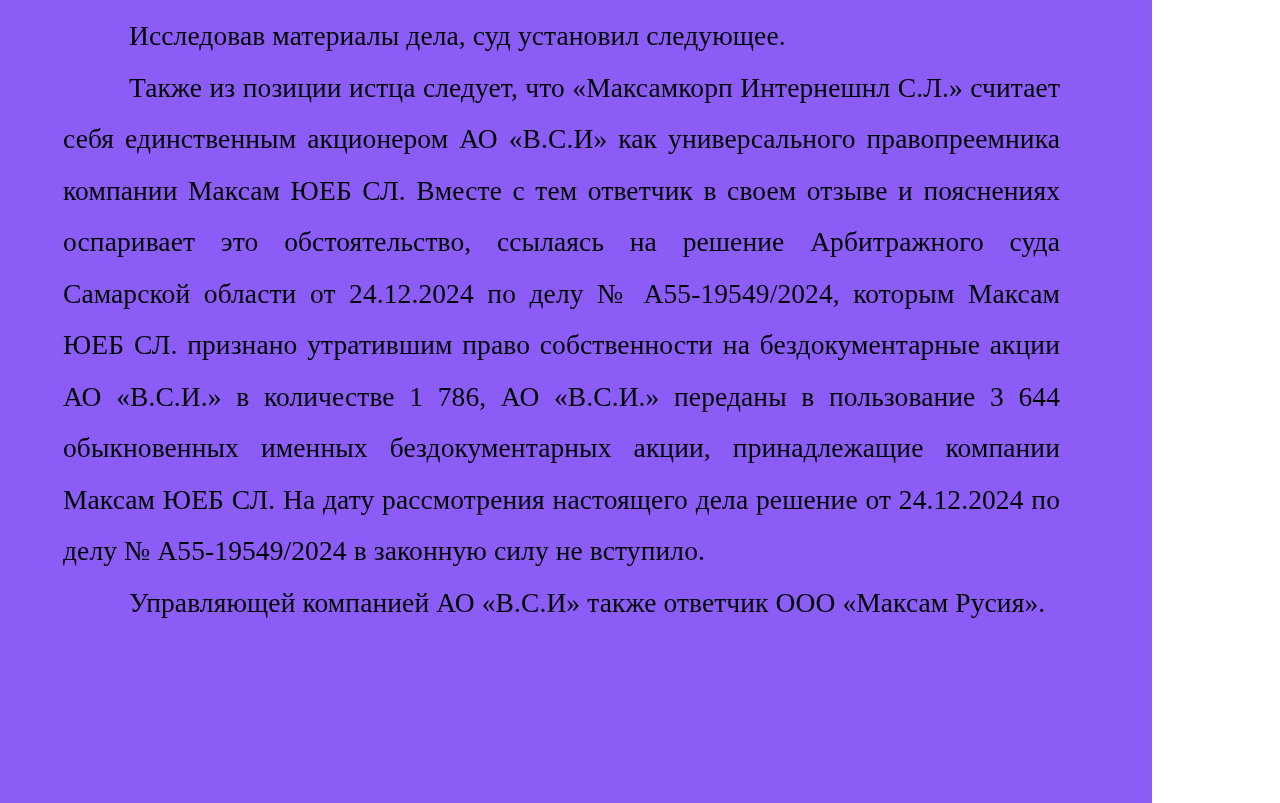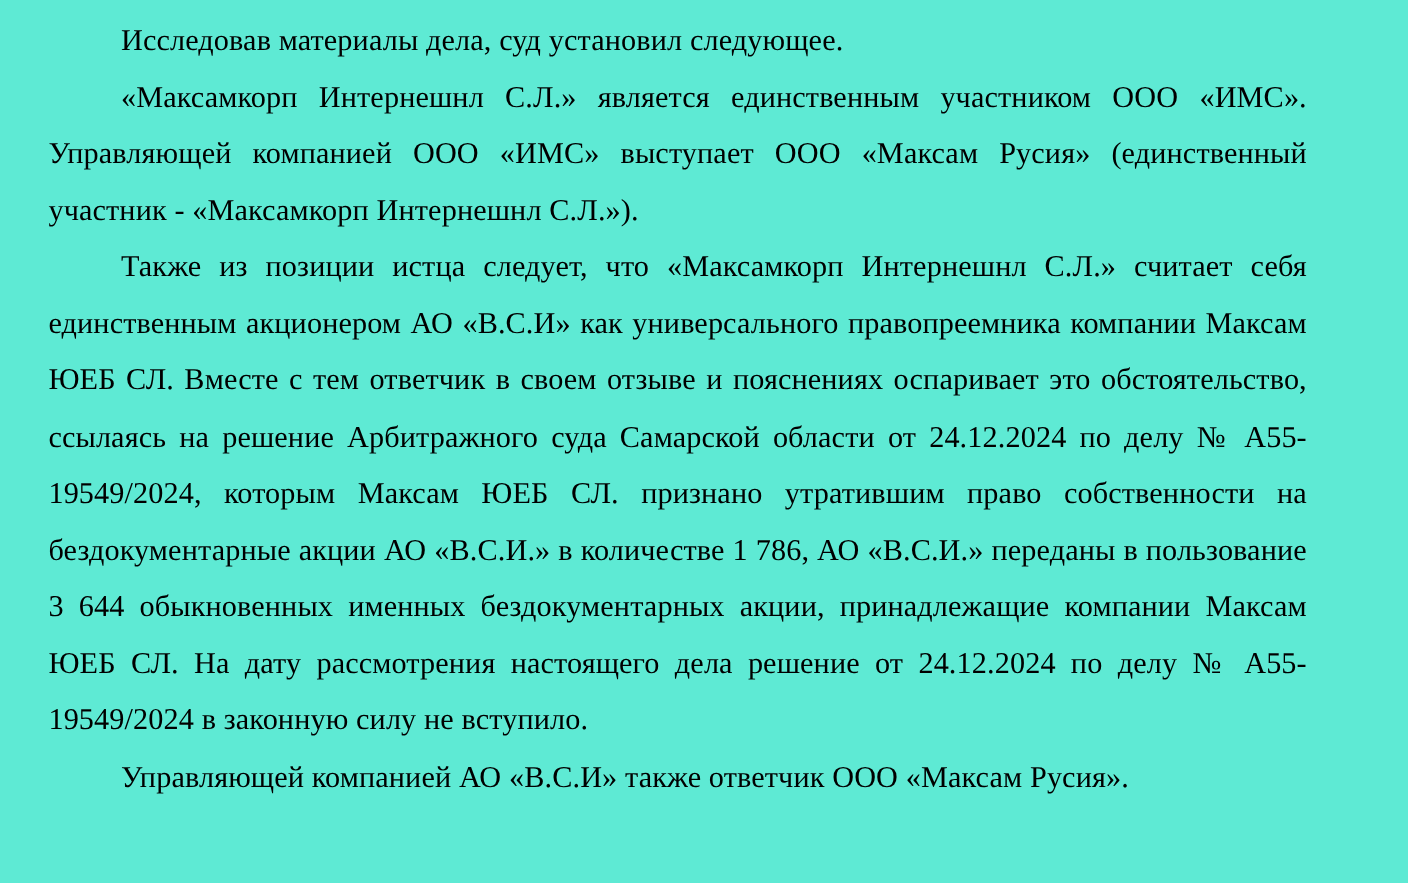--- a/index.html
+++ b/index.html
@@ -9,41 +9,40 @@
   }
   body {
     width: 1280px;
     height: 803px;
     overflow: hidden;
     font-family: "Liberation Serif", "DejaVu Serif", serif;
     color: #000000;
   }
   .page {
     box-sizing: border-box;
-    width: 1280px;
+    width: 1152px;
     height: 803px;
-    padding: 10px 92px 0 44px;
-    background: #5eead4;
+    padding: 10px 92px 0 63px;
+    background: #8b5cf6;
   }
   .doc-body {
     font-size: 27.5px;
     line-height: 51.5px;
     text-align: justify;
     text-justify: inter-word;
     letter-spacing: 0.1px;
   }
   .para {
     margin: 0;
     text-indent: 66px;
     text-align: justify;
   }
 </style>
 </head>
 <body>
 
 <div class="page">
   <div class="doc-body">
     <p class="para">Исследовав материалы дела, суд установил следующее.</p>
-    <p class="para">«Максамкорп Интернешнл С.Л.» является единственным участником ООО «ИМС». Управляющей компанией ООО «ИМС» выступает ООО «Максам Русия» (единственный  участник - «Максамкорп Интернешнл С.Л.»).</p>
     <p class="para">Также из позиции истца следует, что «Максамкорп Интернешнл С.Л.» считает себя единственным акционером АО «В.С.И» как универсального правопреемника компании Максам ЮЕБ СЛ. Вместе с тем ответчик в своем отзыве и пояснениях оспаривает это обстоятельство, ссылаясь на решение Арбитражного суда Самарской области от 24.12.2024 по делу № А55-19549/2024, которым  Максам ЮЕБ СЛ. признано утратившим право собственности на бездокументарные акции АО «В.С.И.» в количестве 1 786, АО «В.С.И.» переданы в пользование 3 644 обыкновенных именных бездокументарных акции, принадлежащие компании Максам ЮЕБ СЛ. На дату рассмотрения настоящего дела решение от 24.12.2024 по делу № А55-19549/2024 в законную силу не вступило.</p>
     <p class="para">Управляющей компанией АО «В.С.И» также ответчик ООО «Максам Русия».</p>
   </div>
 </div>
 
 </body></html>

